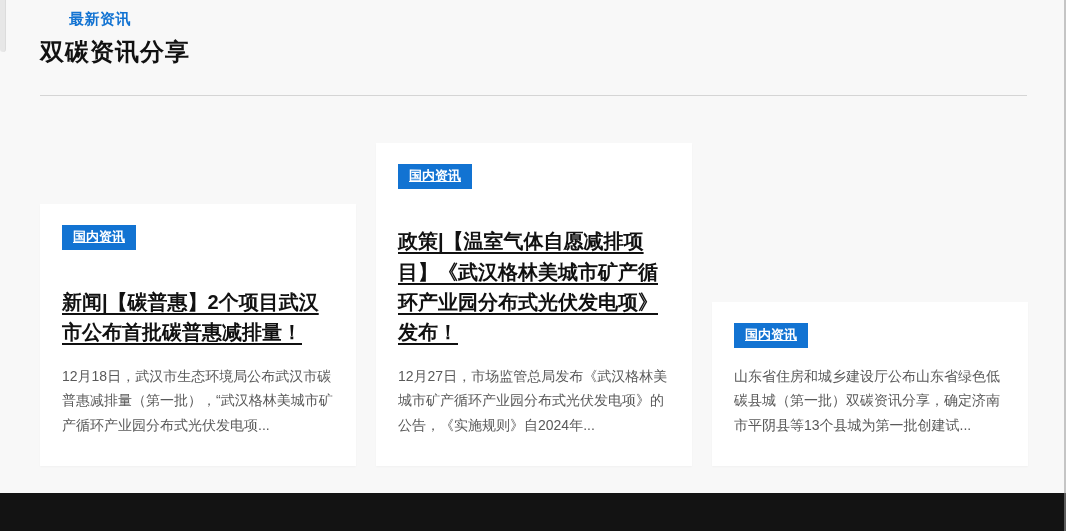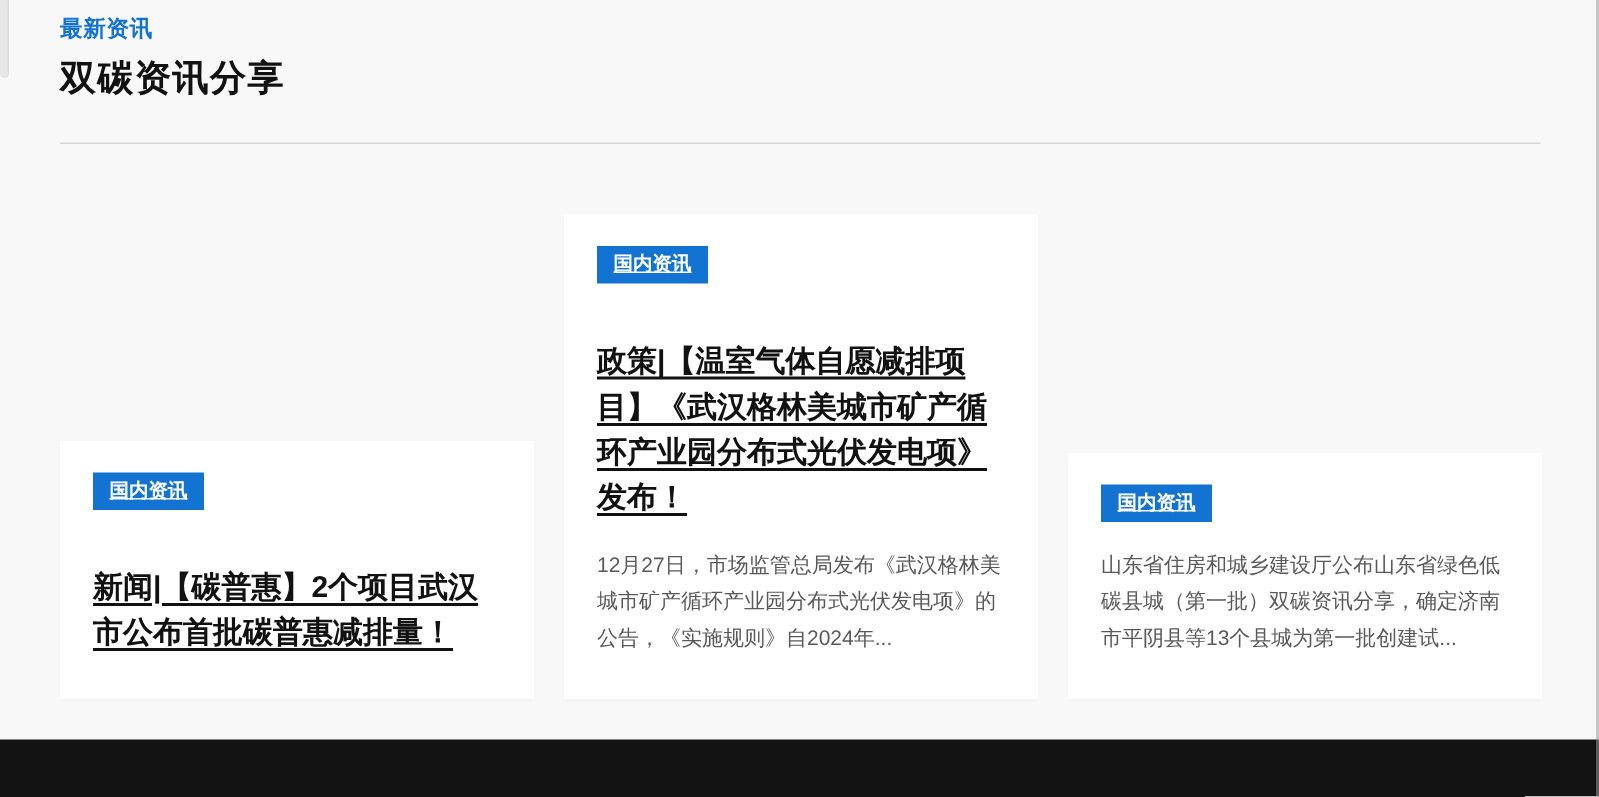--- a/index.html
+++ b/index.html
@@ -24,20 +24,21 @@
   .right-edge {
     position: absolute; right: 0; top: 0; bottom: 0;
     width: 2px; background: #9a9a9a; opacity: .55;
   }
 
   .header { padding: 10px 38px 0 40px; }
   .eyebrow {
     font-size: 15px; font-weight: 700;
     color: var(--accent, #1273d2);
     letter-spacing: .5px;
+    margin-left: 29px;
   }
   .page-title {
     margin-top: 7px;
     font-size: 24px; font-weight: 700;
     color: var(--heading, #111111);
     letter-spacing: 1px;
   }
   .divider {
     height: 1px;
     background: var(--divider, #d5d5d5);
@@ -101,20 +102,21 @@
     <h1 class="page-title">双碳资讯分享</h1>
   </header>
 
   <div class="divider"></div>
 
   <main class="cards">
 
     <article class="card">
       <a class="badge">国内资讯</a>
       <a class="card-title">新闻|【碳普惠】2个项目武汉市公布首批碳普惠减排量！</a>
+      <p class="card-excerpt">12月18日，武汉市生态环境局公布武汉市碳普惠减排量（第一批），“武汉格林美城市矿产循环产业园分布式光伏发电项...</p>
     </article>
 
     <article class="card">
       <a class="badge">国内资讯</a>
       <a class="card-title">政策|【温室气体自愿减排项目】《武汉格林美城市矿产循环产业园分布式光伏发电项》发布！</a>
       <p class="card-excerpt">12月27日，市场监管总局发布《武汉格林美城市矿产循环产业园分布式光伏发电项》的公告，《实施规则》自2024年...</p>
     </article>
 
     <article class="card">
       <a class="badge">国内资讯</a>

